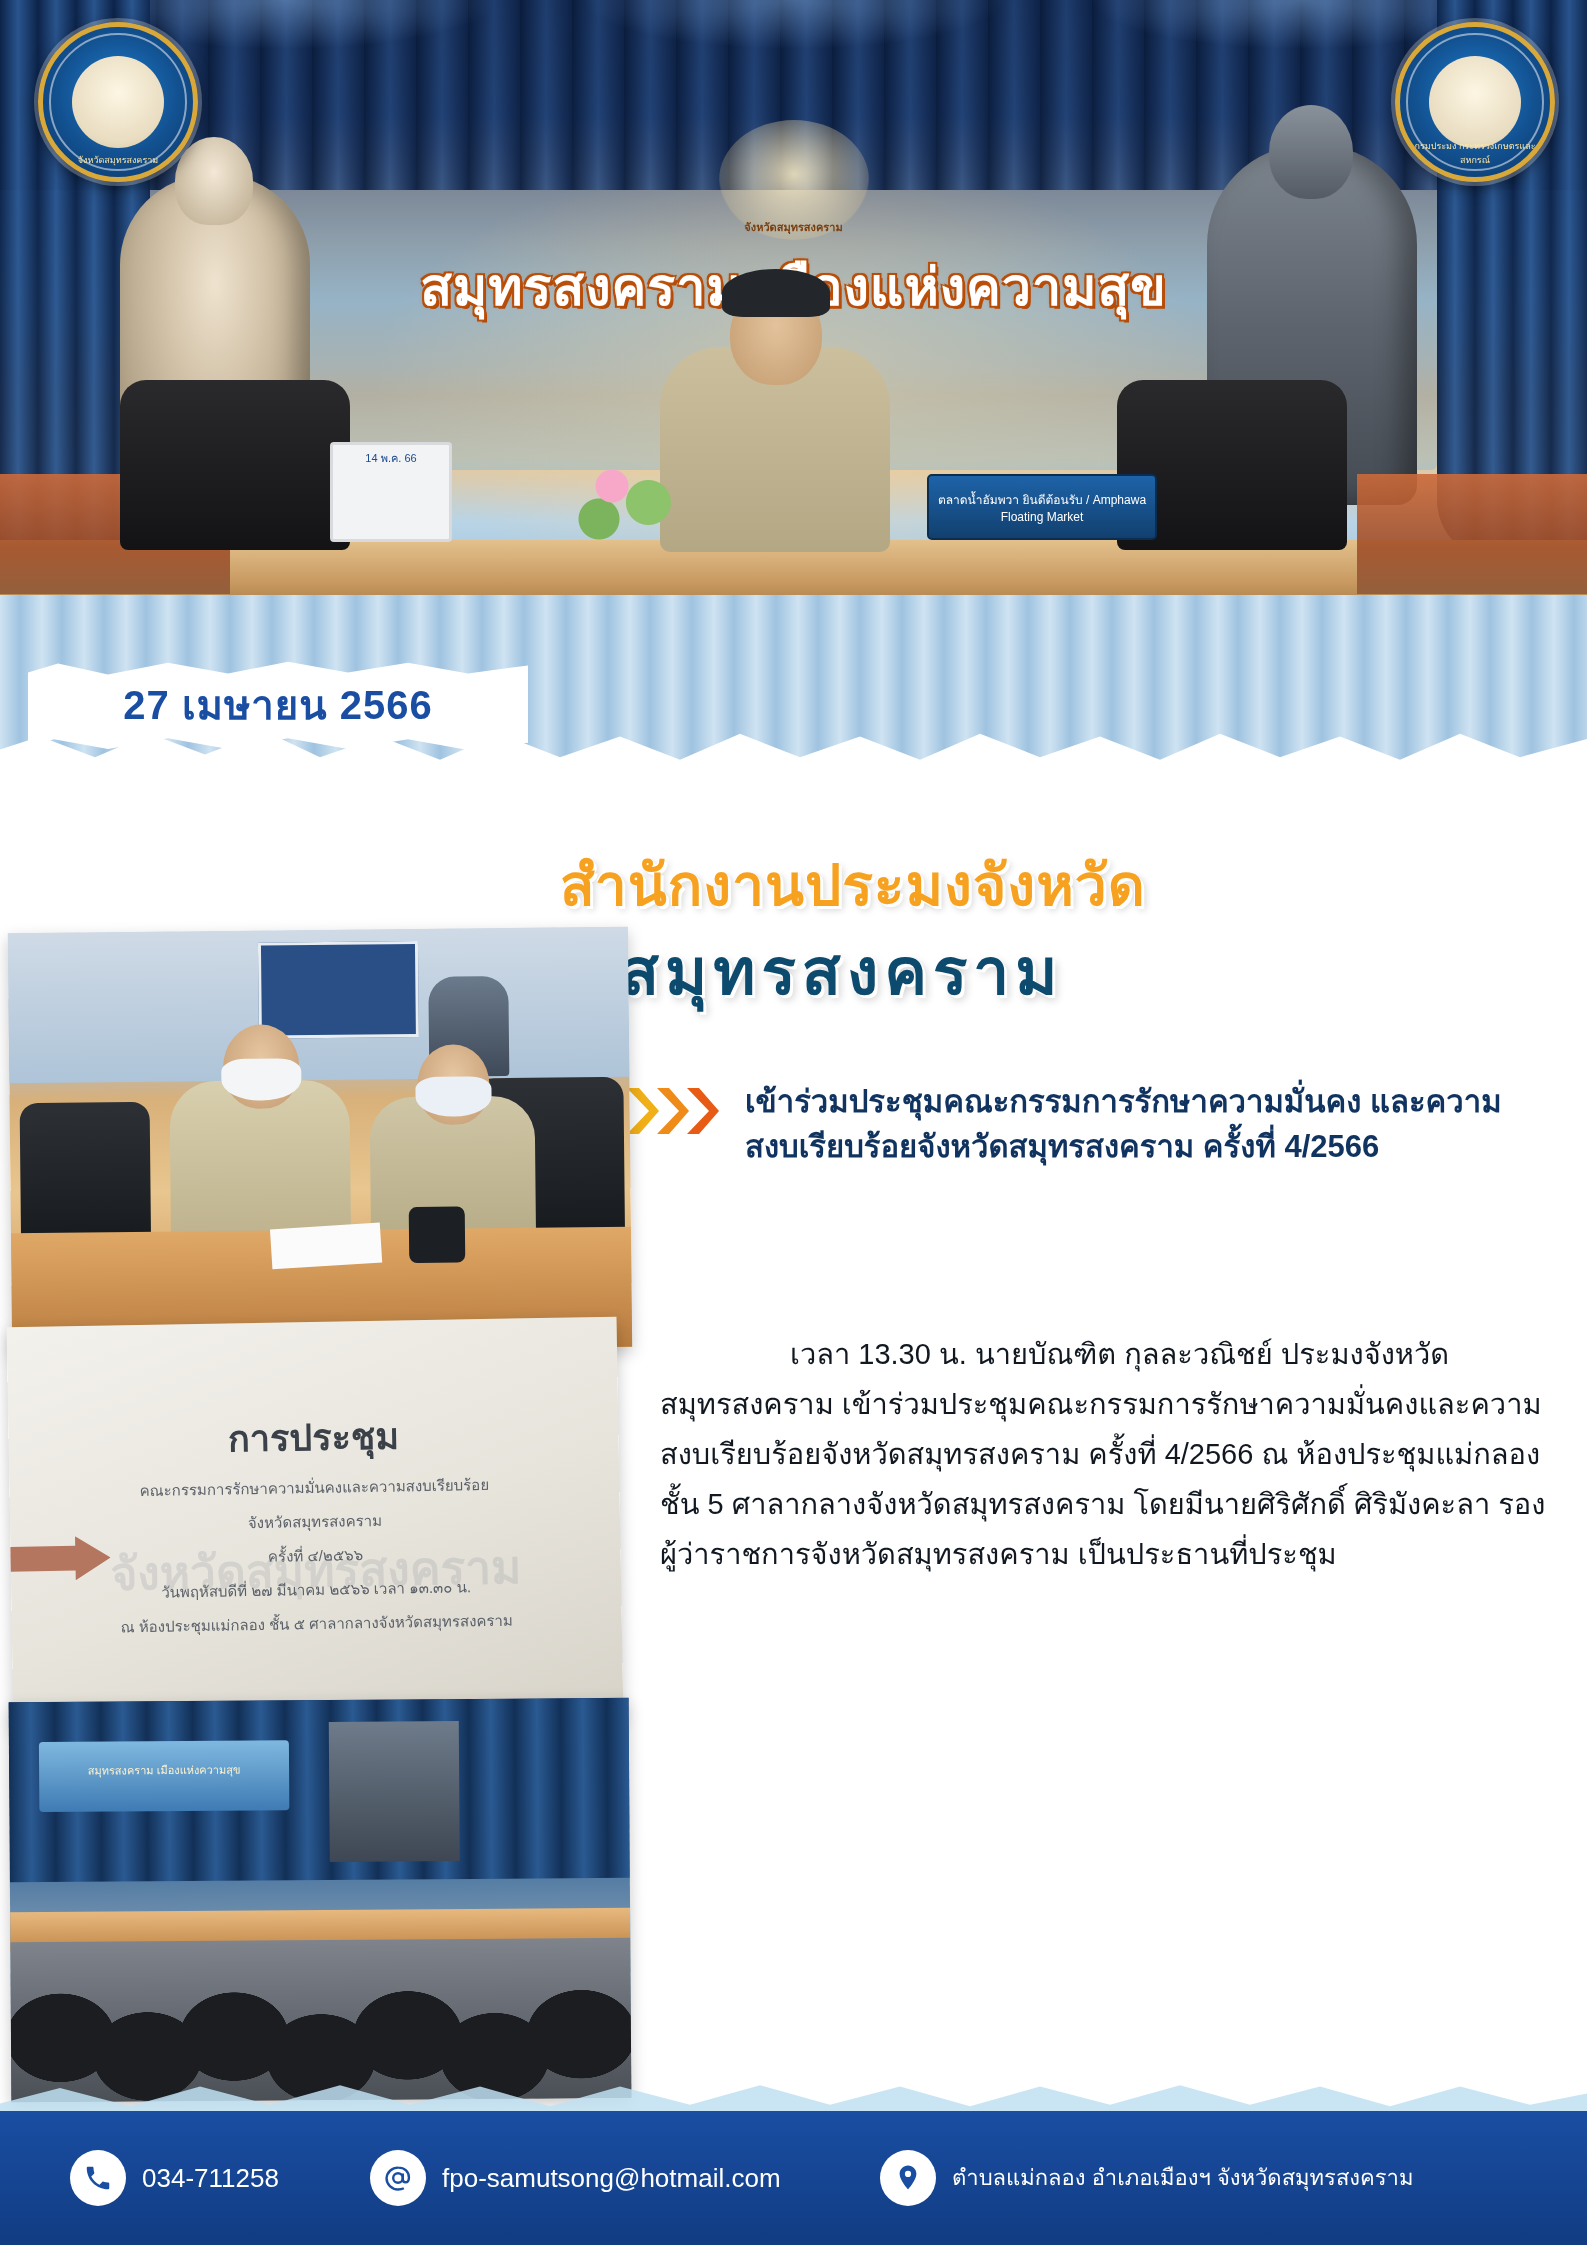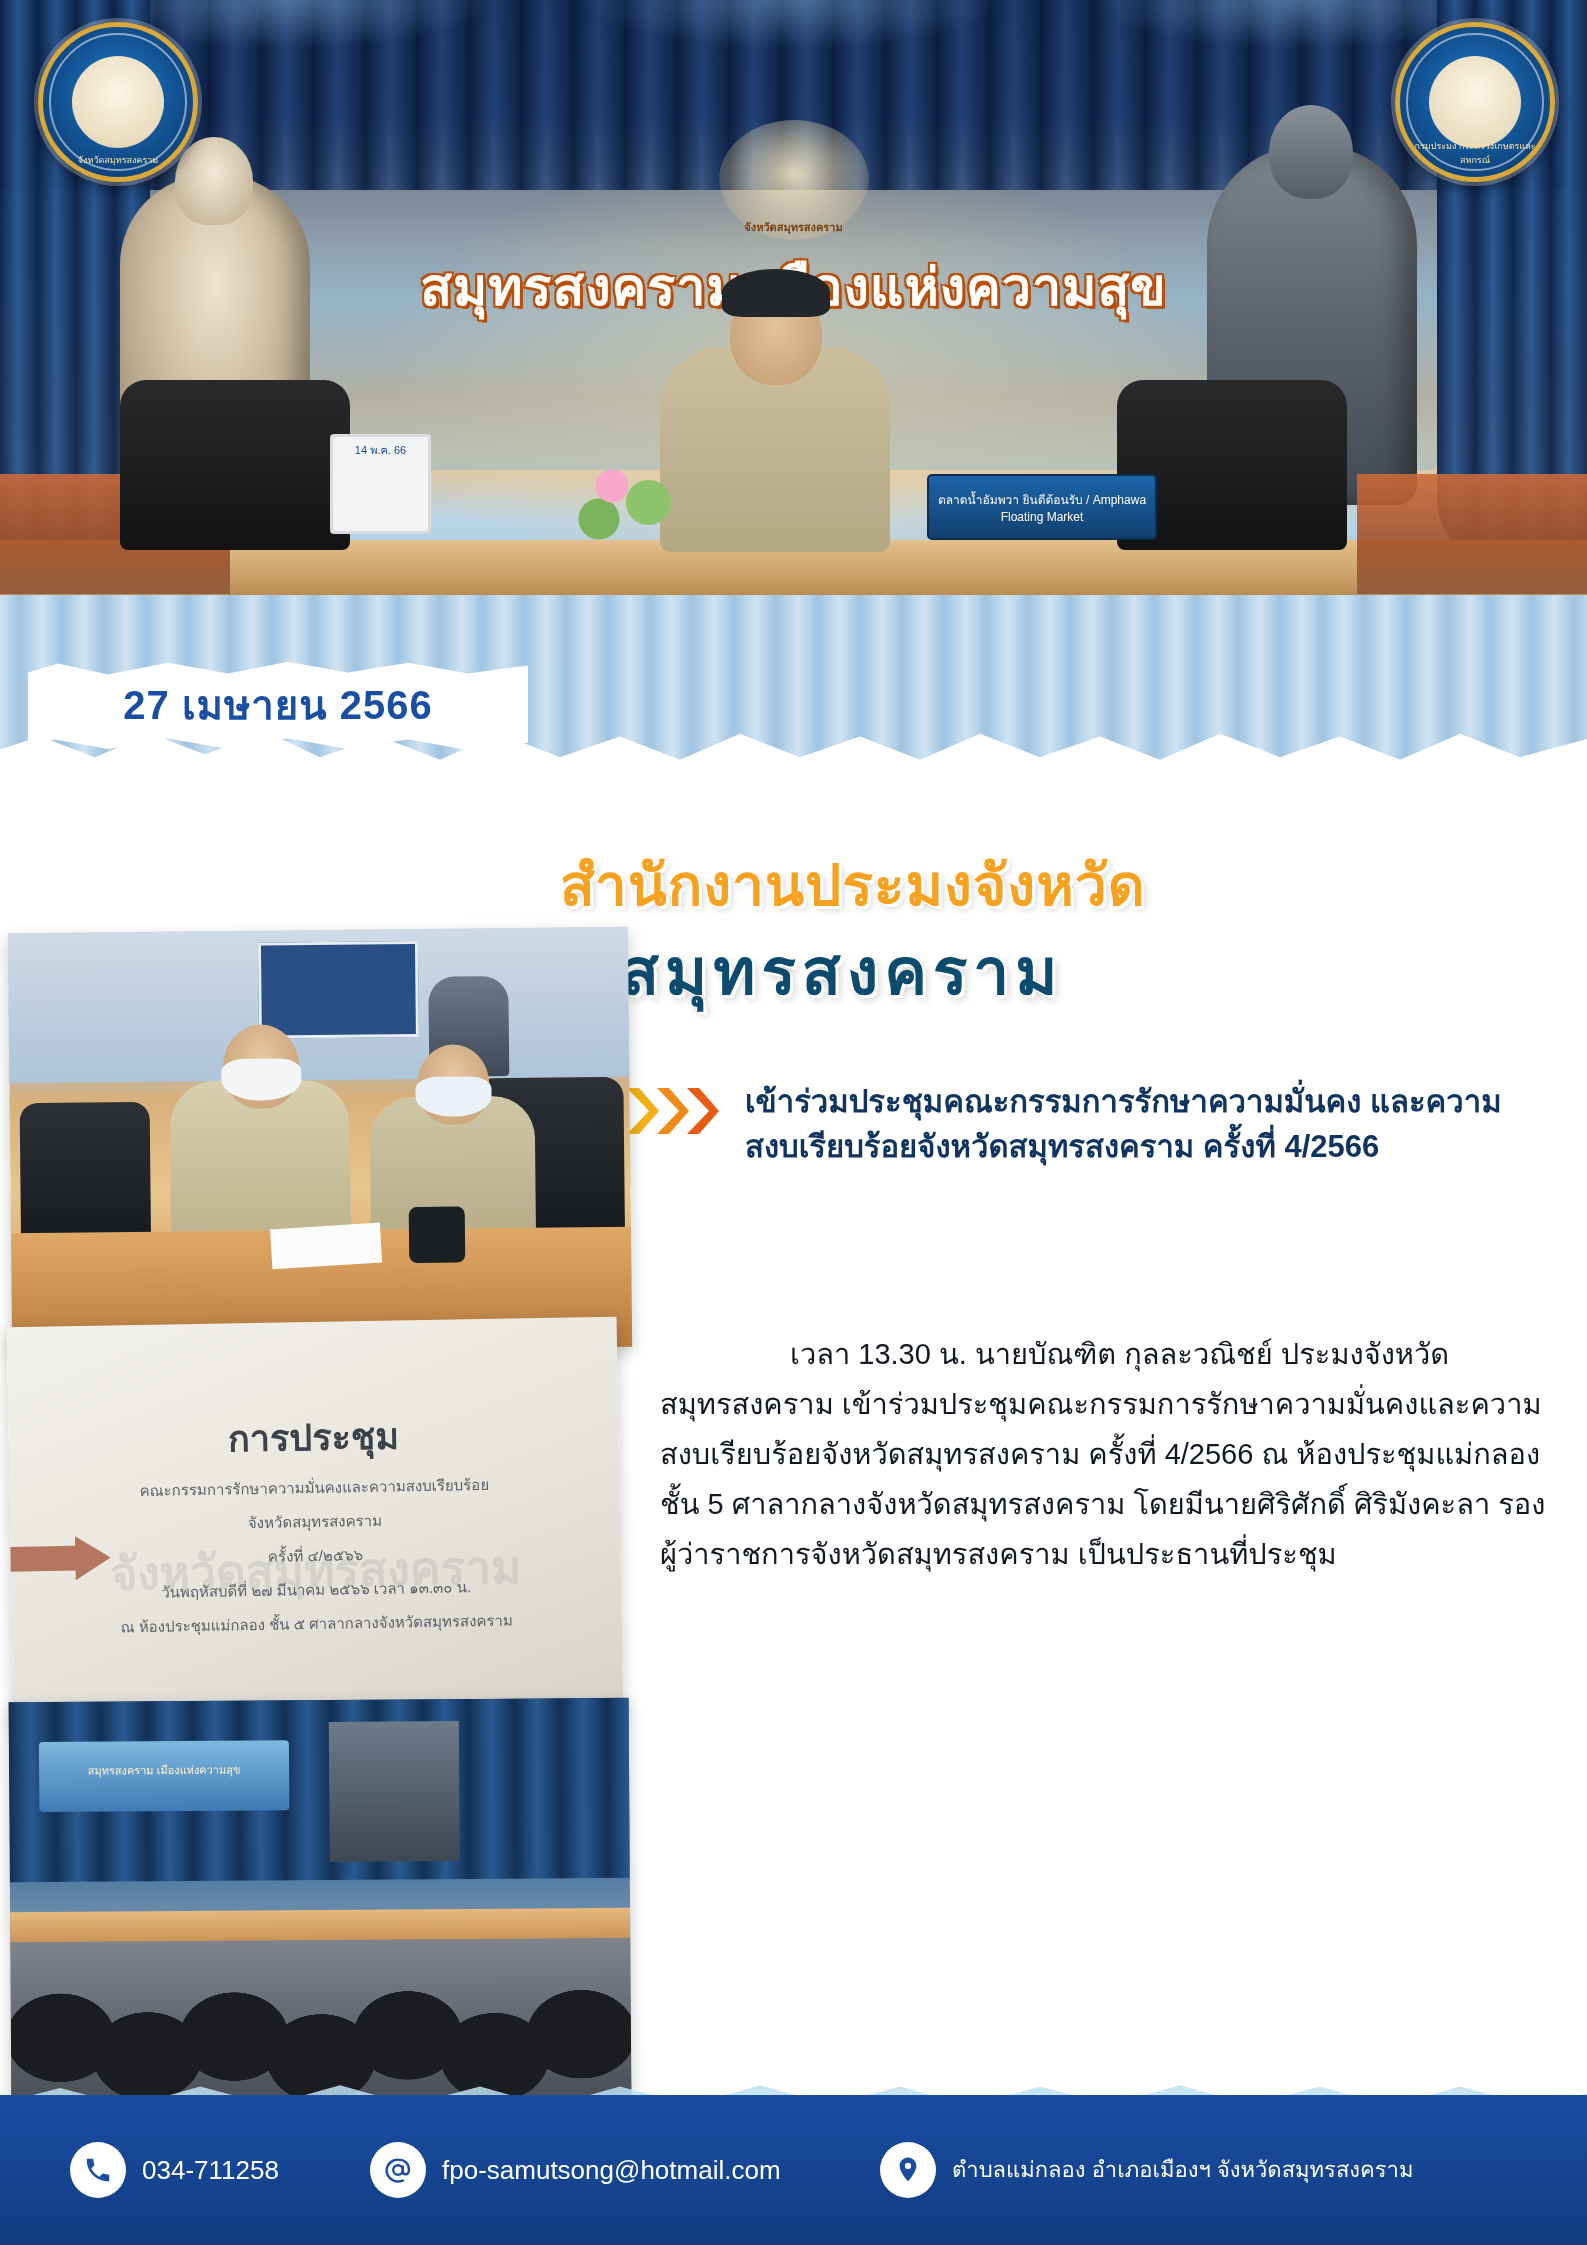--- a/index.html
+++ b/index.html
@@ -116,21 +116,21 @@
     background:#23262b; border-radius: 50% 50% 20% 20%;
   }
   .side-building-l, .side-building-r {
     position:absolute; bottom:196px; height:120px; width:230px;
     background: linear-gradient(180deg, #cc6a3a 0%, #a24f28 60%, #8e5a3a 100%);
     opacity: .9;
   }
   .side-building-l { left: 0; }
   .side-building-r { right: 0; }
   .small-sign {
-    position:absolute; left:330px; bottom:256px; width:101px; height:100px;
+    position:absolute; left:330px; bottom:248px; width:122px; height:100px;
     background:#f2f3f5; border:3px solid #d8dade; border-radius:4px;
     font-size:11px; color:#1a4a8f; text-align:center; padding-top:6px; line-height:1.3;
   }
   .hero-flowers {
     position:absolute; left:560px; bottom:238px; width:130px; height:110px;
     background: radial-gradient(circle at 40% 40%, #f7a8c8 0 16px, rgba(0,0,0,0) 17px),
                 radial-gradient(circle at 68% 55%, #8dc36b 0 22px, rgba(0,0,0,0) 23px),
                 radial-gradient(circle at 30% 70%, #7bb45c 0 20px, rgba(0,0,0,0) 21px);
   }
   .hero-podium-sign {
@@ -326,21 +326,21 @@
   }
 
   
   .footer-wave {
     position:absolute; left:0; top:2060px; width:1587px; height:70px;
     background:#bfe0f2;
     clip-path: polygon(0 62%, 60px 40%, 130px 66%, 200px 38%, 270px 64%, 340px 36%, 410px 64%, 480px 38%, 550px 66%, 620px 38%, 690px 64%, 760px 36%, 830px 64%, 900px 38%, 970px 66%, 1040px 38%, 1110px 64%, 1180px 36%, 1250px 64%, 1320px 38%, 1390px 66%, 1460px 38%, 1530px 64%, 1587px 48%, 1587px 100%, 0 100%);
     opacity:.85;
   }
   .footer {
-    position:absolute; left:0; bottom:0; width:1587px; height:150px;
+    position:absolute; left:0; bottom:0; width:1587px; height:134px;
     background: linear-gradient(180deg,#1a4ea3 0%, #113c82 100%);
     display:flex; align-items:center;
   }
   .f-item { display:flex; align-items:center; gap:16px; color:#ffffff; }
   .f-icon {
     width:56px; height:56px; border-radius:50%;
     background:#ffffff; color:#1a4ea3;
     display:flex; align-items:center; justify-content:center;
     font-size:28px; font-weight:bold; flex:none;
   }

